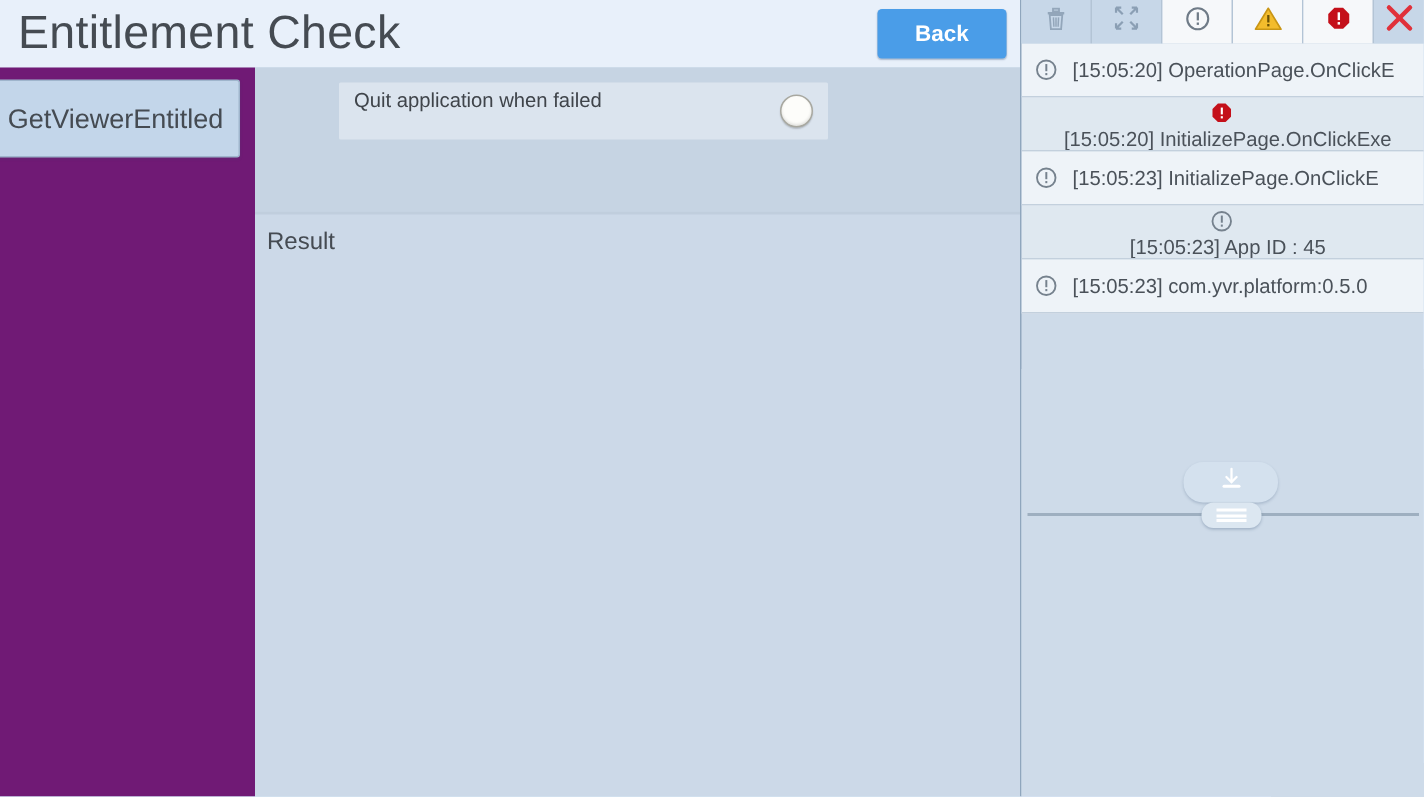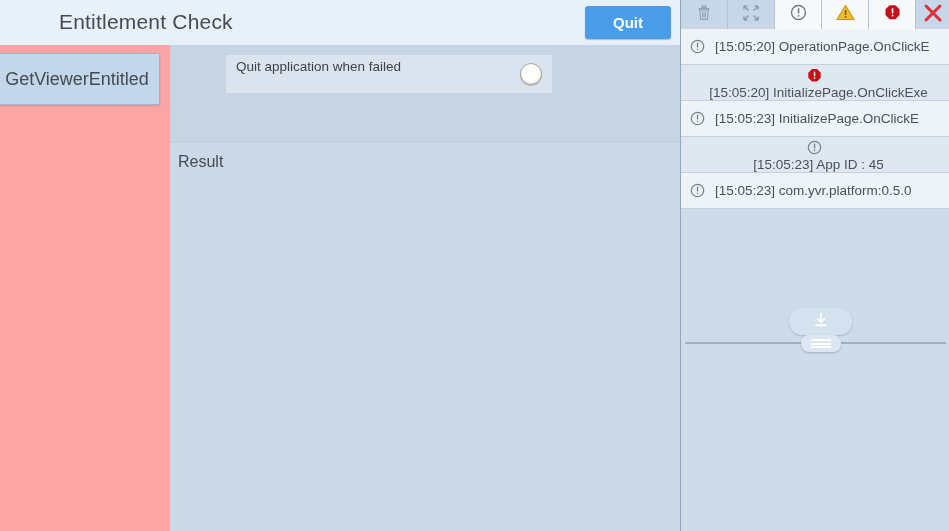--- a/index.html
+++ b/index.html
@@ -17,38 +17,37 @@
     background: #d6e5f5;
   }
 
   
   #header {
     position: absolute; left: 0; top: 0; width: 680px; height: 45px;
     background: #e8f0fa;
   }
   #page-title {
     position: absolute; left: 12px; top: 2px;
-    font-size: 21px; font-weight: 400; color: #454b52;
+    font-size: 31px; font-weight: 400; color: #454b52;
     letter-spacing: 0.2px; line-height: 40px;
     white-space: nowrap;
-    margin-left: 47px;
   }
   #back-button {
     position: absolute; left: 585px; top: 6px; width: 86px; height: 33px;
     background: #4a9de8; border: none; border-radius: 3px;
     color: #ffffff; font-size: 15px; font-weight: 700;
     font-family: "Liberation Sans", sans-serif;
     cursor: pointer;
     box-shadow: 0 1px 1px rgba(40,70,110,0.30);
   }
 
   
   #sidebar {
     position: absolute; left: 0; top: 45px; width: 170px; height: 486px;
-    background: #fca5a5;
+    background: #701a75;
   }
   .sidebar-item {
     position: absolute; left: -6px; top: 8px; width: 166px; height: 52px;
     background: #c3d6ea;
     border: 1px solid #9fb5cc;
     border-radius: 2px;
     display: flex; align-items: center; justify-content: center;
     color: #454b52; font-size: 18px;
     box-shadow: 0 1px 2px rgba(60,80,110,0.22);
     cursor: pointer; overflow: hidden; white-space: nowrap;
@@ -179,21 +178,21 @@
 </style>
 </head>
 <body>
 
 <div id="app">
 
   <div id="left-pane">
 
     <div id="header">
       <div id="page-title">Entitlement Check</div>
-      <button id="back-button">Quit</button>
+      <button id="back-button">Back</button>
     </div>
 
     <div id="sidebar">
       <div class="sidebar-item">
         <span>GetViewerEntitled</span>
       </div>
     </div>
 
     <div id="main">
 

